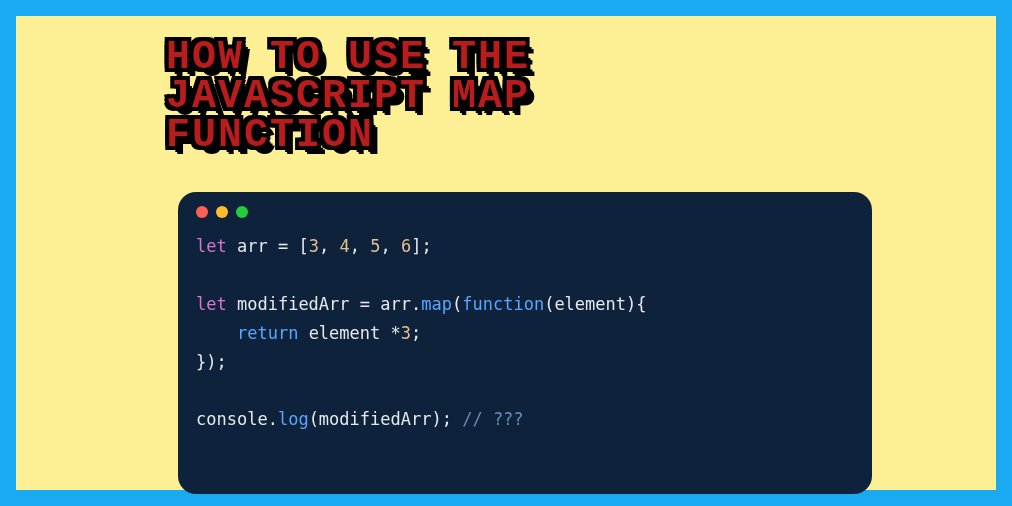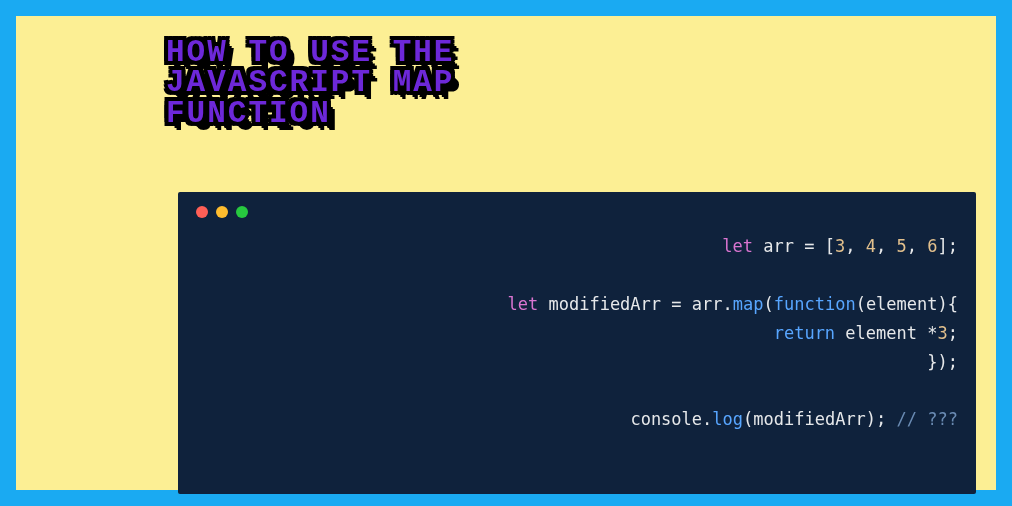--- a/index.html
+++ b/index.html
@@ -15,43 +15,42 @@
     height: 100%;
     background: #fcef94;
     position: relative;
   }
   .title {
     position: absolute;
     left: 150px;
     top: 22px;
     font-family: "Courier New", monospace;
     font-weight: 900;
-    font-size: 31px;
+    font-size: 40px;
     line-height: 0.98;
     letter-spacing: 2px;
-    color: #6d28d9;
+    color: #b91c1c;
     text-transform: uppercase;
     -webkit-text-stroke: 6px #000;
     paint-order: stroke fill;
     text-shadow:
       -4px -4px 0 #000, 4px -4px 0 #000, -4px 4px 0 #000, 4px 4px 0 #000,
       -4px 0 0 #000, 4px 0 0 #000, 0 -4px 0 #000, 0 4px 0 #000,
        6px 6px 0 #000, 8px 8px 0 #000;
     white-space: pre;
   }
   .editor {
     position: absolute;
     left: 162px;
     top: 176px;
-    width: 798px;
+    width: 694px;
     height: 302px;
     background: #0f223c;
-    border-radius: 2px;
+    border-radius: 18px;
     padding: 12px 18px 18px 18px;
-    text-align: right;
   }
   .dots { display: flex; gap: 8px; margin-bottom: 14px; margin-top: 2px; }
   .dot { width: 12px; height: 12px; border-radius: 50%; }
   .red { background: #ff5f56; }
   .yellow { background: #ffbd2e; }
   .green { background: #27c93f; }
   .code {
     font-family: "Menlo", "Consolas", monospace;
     font-size: 17px;
     line-height: 1.7;

